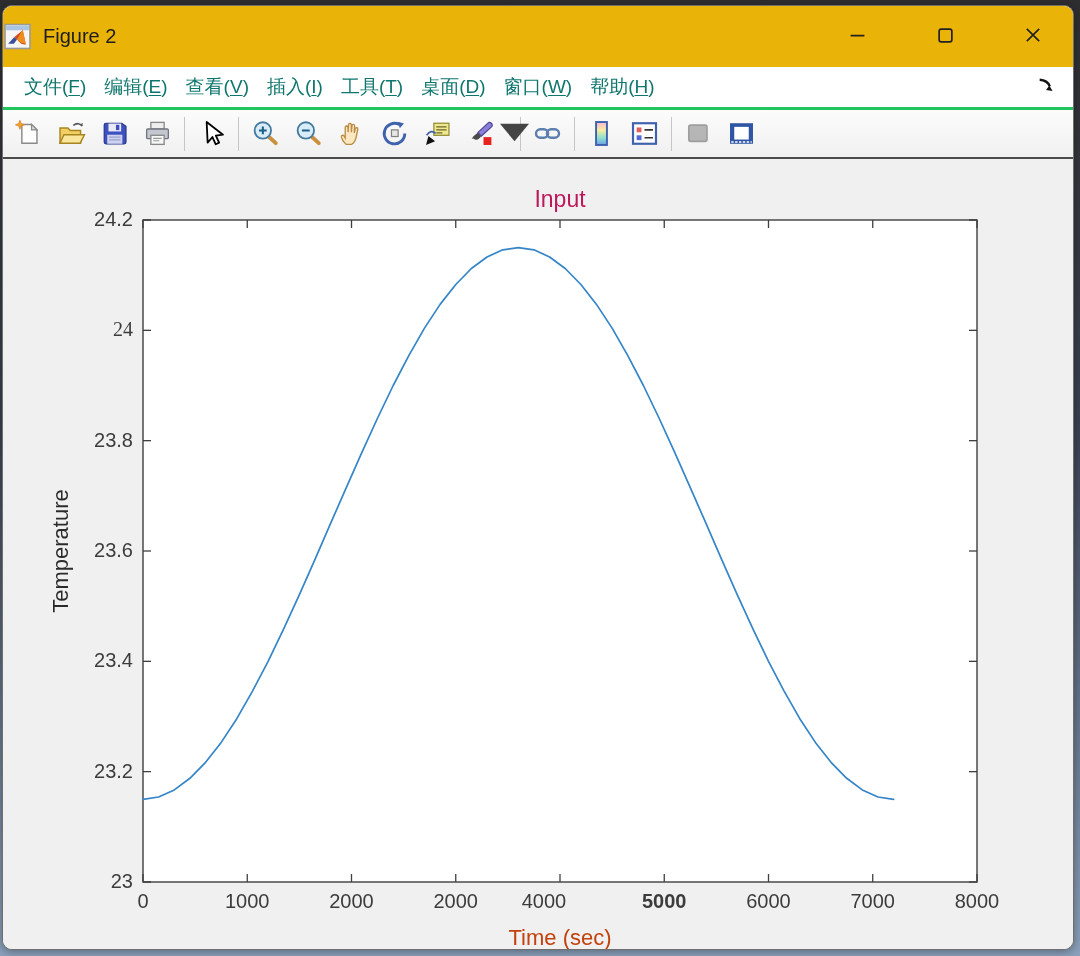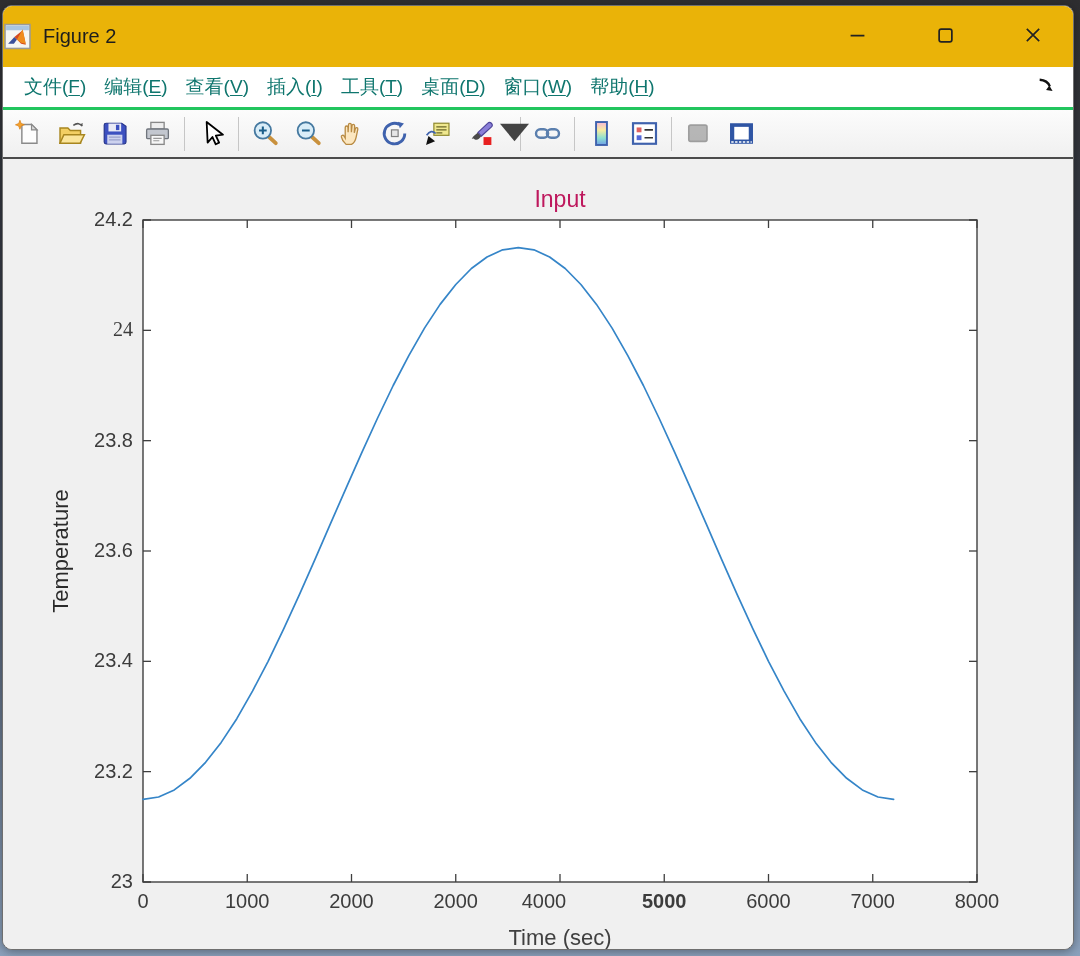--- a/index.html
+++ b/index.html
@@ -32,21 +32,21 @@
   .tool svg{width:29px;height:29px;}
   .tool.has-dd{width:56px;justify-content:flex-start;padding-left:7px;}
   .tool .dd{margin-left:5px;}
   .tb-sep{width:1px;height:34px;background:#c6c6c6;margin:0 5px;flex:0 0 auto;}
   
   .canvas{flex:1;position:relative;background:#f0f0f0;}
   #plot-svg{position:absolute;left:0;top:0;}
   .plot-title{position:absolute;left:140px;top:27px;width:834px;text-align:center;
     font-size:23px;color:#be185d;}
   .xlabel{position:absolute;left:140px;top:766px;width:834px;text-align:center;
-    font-size:22px;color:#404040;}
+    font-size:22px;color:#c2410c;}
   .ylabel{position:absolute;left:58px;top:392px;width:200px;text-align:center;
     font-size:22px;color:#2b2b2b;transform:translate(-50%,-50%) rotate(-90deg);}
   .xtick{position:absolute;top:731px;width:96px;text-align:center;
     font-size:20px;color:#3c3c3c;}
   .ytick{position:absolute;left:40px;width:90px;text-align:right;
     font-size:20px;color:#3c3c3c;}
 </style>
 </head>
 <body>
 

